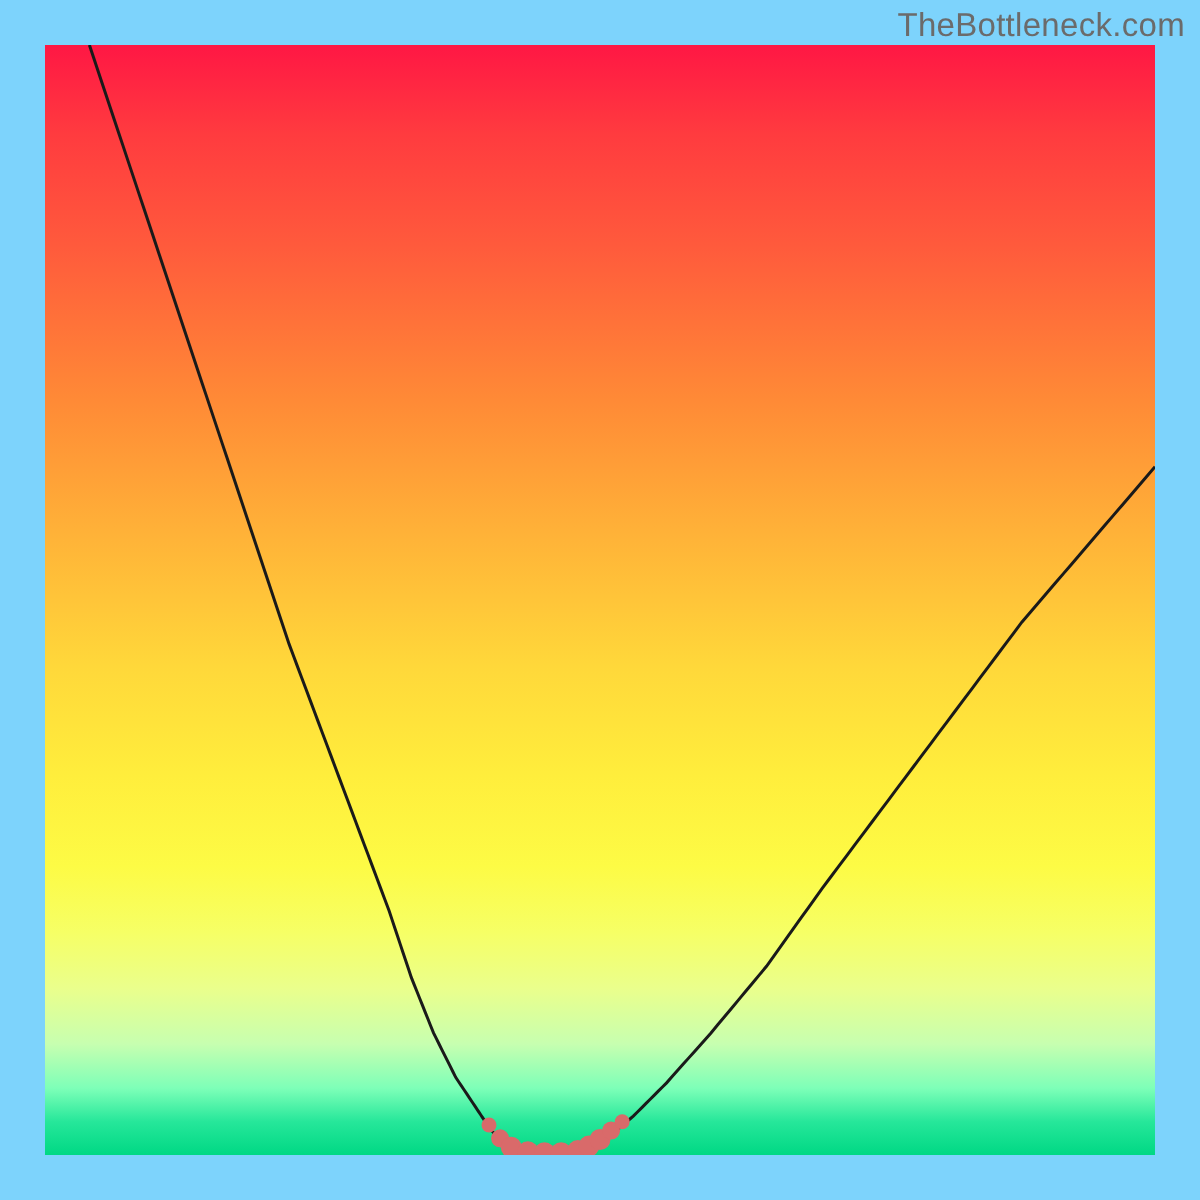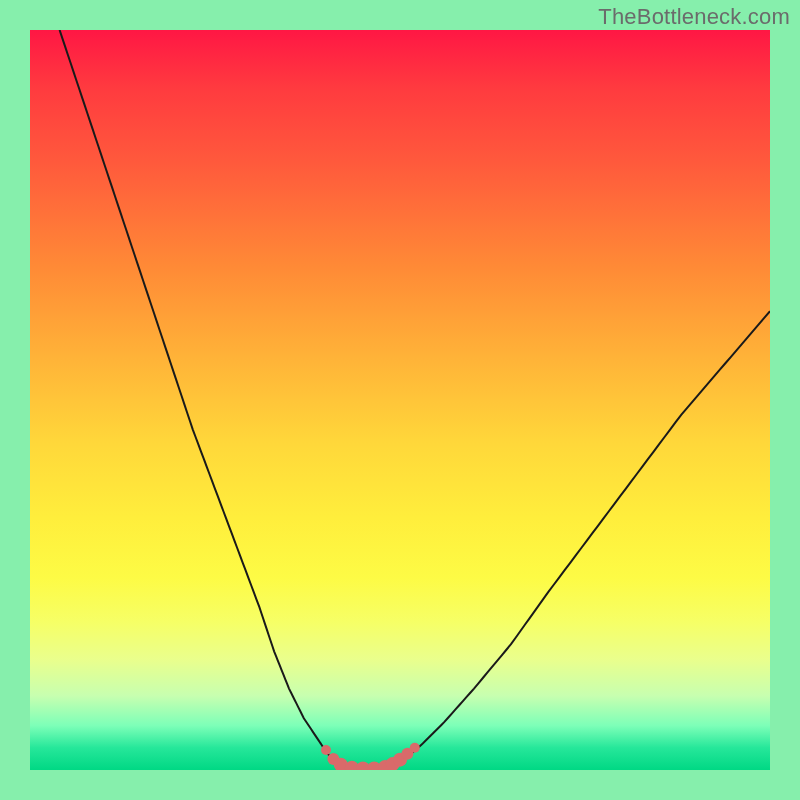--- a/index.html
+++ b/index.html
@@ -10,21 +10,21 @@
     background: #000;
     overflow: hidden;
     font-family: Arial, Helvetica, sans-serif;
   }
   .frame {
     position: absolute;
     left: 0;
     top: 0;
     width: 800px;
     height: 800px;
-    background: #86efac;
+    background: #7dd3fc;
   }
   .plot {
     position: absolute;
     left: 30px;
     top: 30px;
     width: 740px;
     height: 740px;
     background: linear-gradient(
       to bottom,
       #ff1744 0%,

